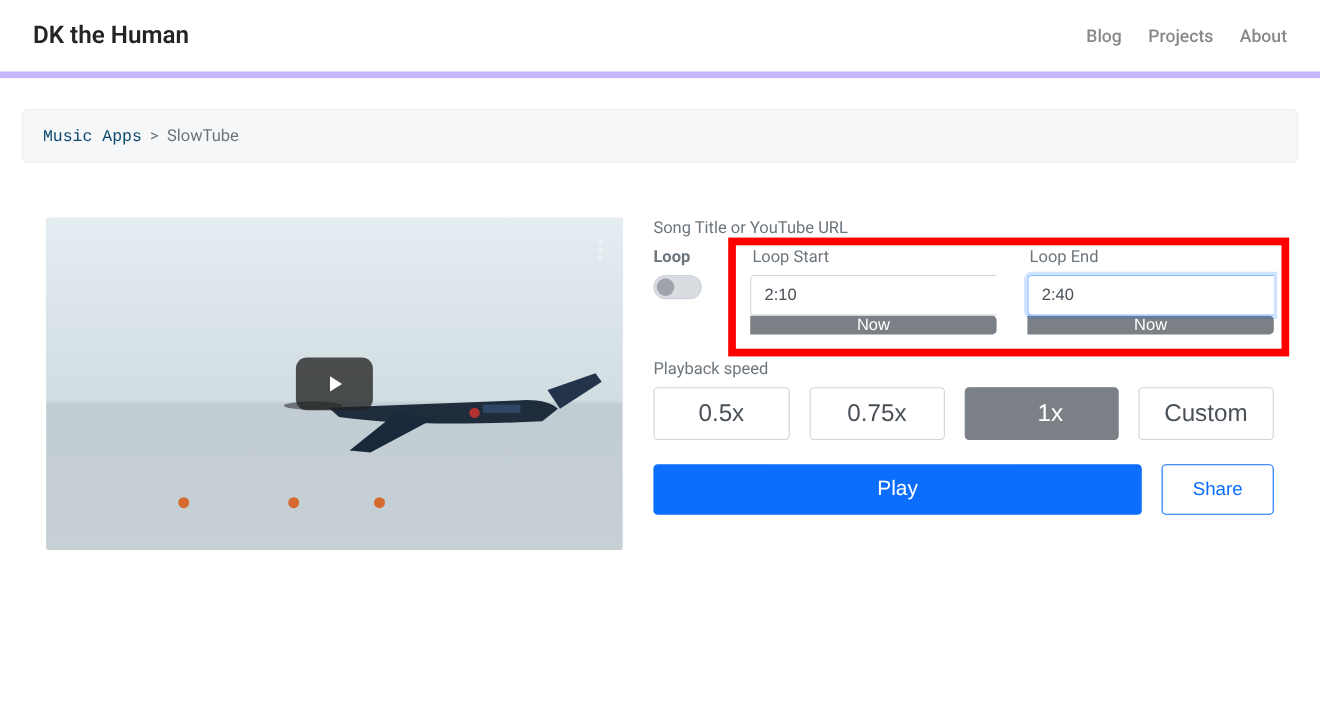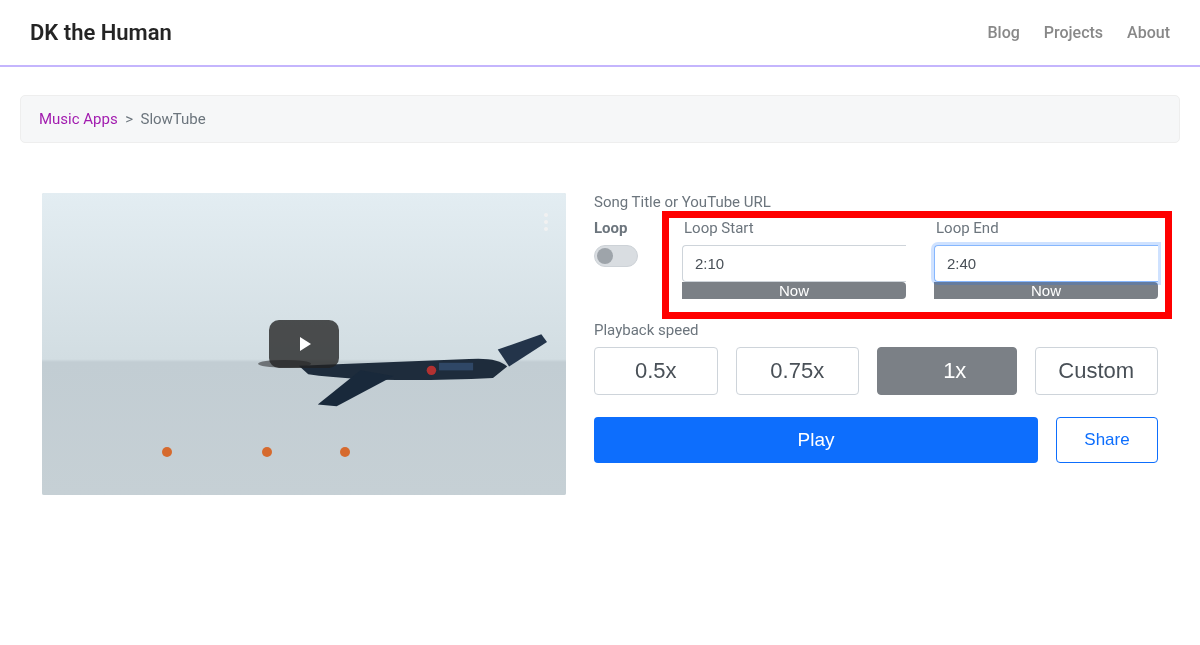--- a/index.html
+++ b/index.html
@@ -10,42 +10,42 @@
       width: 1200px;
       height: 645px;
     }
     a { text-decoration: none; }
 
     .header {
       display: flex;
       justify-content: space-between;
       align-items: center;
       padding: 20px 30px;
-      border-bottom: 2px solid #c4b5fd;
+      border-bottom: 6px solid #c4b5fd;
     }
     .site-title {
       font-size: 22px;
       font-weight: 600;
       color: #242424;
     }
     .nav { display: flex; gap: 24px; }
     .nav a { color: #888; font-size: 16px; font-weight: 500; }
 
     .container { padding: 28px 20px 0 20px; }
 
     .breadcrumb {
       background: #f6f7f8;
       border: 1px solid #eee;
       border-radius: 5px;
       padding: 14px 18px;
       color: #6c757d;
       font-size: 15px;
       margin-bottom: 50px;
     }
-    .breadcrumb a { color: #a21caf; }
+    .breadcrumb a { color: #0c4a6e; font-family: Liberation Mono, monospace; }
 
     .main { display: flex; gap: 28px; padding: 0 22px; }
 
     .video-wrap {
       width: 536px; height: 302px;
       background: #d4dde2;
       position: relative;
       border-radius: 2px;
       overflow: hidden;
     }

